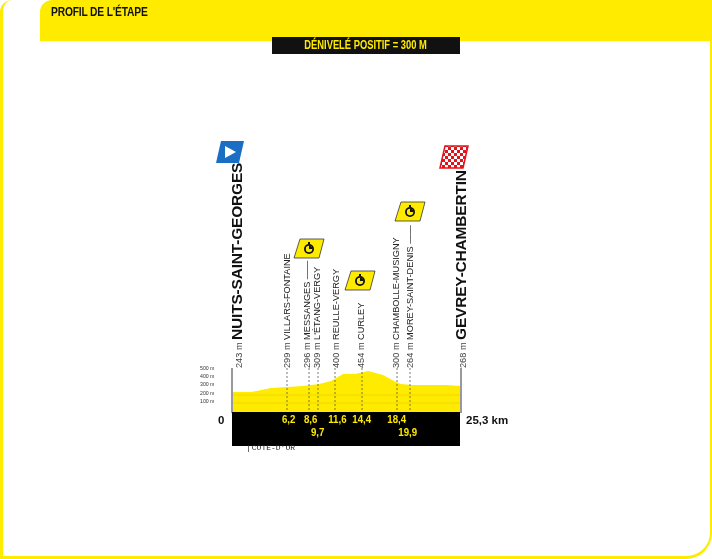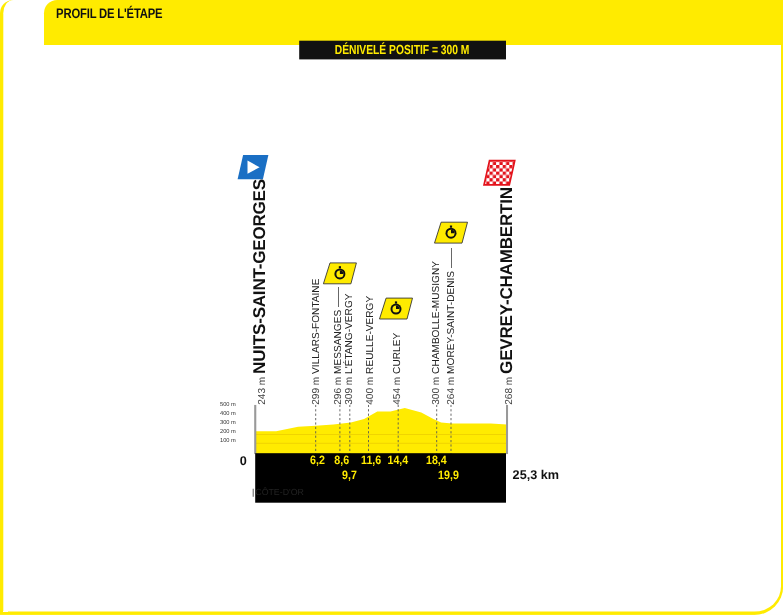--- a/index.html
+++ b/index.html
@@ -18,26 +18,26 @@
 
   .vlabel { position:absolute; white-space:nowrap; transform-origin:left top; transform:rotate(-90deg);
             color:#222; font-size:9.2px; }
   .vlabel .alt { color:#444; }
   .vlabel .big { font-weight:bold; font-size:15.5px; color:#111; letter-spacing:-0.2px; }
 
   .ylab { position:absolute; font-size:5.2px; color:#333; left:200px; }
 
   .icon-box { position:absolute; width:28px; height:20px; }
 
-  .kmbar { position:absolute; left:232px; top:412px; width:228px; height:45px; background:#000; }
+  .kmbar { position:absolute; left:232px; top:412px; width:228px; height:34px; background:#000; }
   .km { position:absolute; color:#ffeb00; font-weight:bold; font-size:11px; transform:scaleX(0.88);
         transform-origin:center; }
   .zero { position:absolute; left:218px; top:414px; font-weight:bold; font-size:11.5px; color:#111; }
-  .total { position:absolute; left:466px; top:414px; font-weight:bold; font-size:11.5px; color:#111;margin-top:12px; }
-  .dept { position:absolute; left:229px; top:443px; font-size:8px; color:#222; }
+  .total { position:absolute; left:466px; top:414px; font-weight:bold; font-size:11.5px; color:#111; }
+  .dept { position:absolute; left:246px; top:443px; font-size:8px; color:#222;font-family:Liberation Mono, monospace; }
   .dept::before { content:"|"; margin-right:1px; }
 </style>
 </head>
 <body>
 
 <div class="frame"></div>
 <div class="header">
   <div class="header-title">PROFIL DE L'ÉTAPE</div>
 </div>
 

